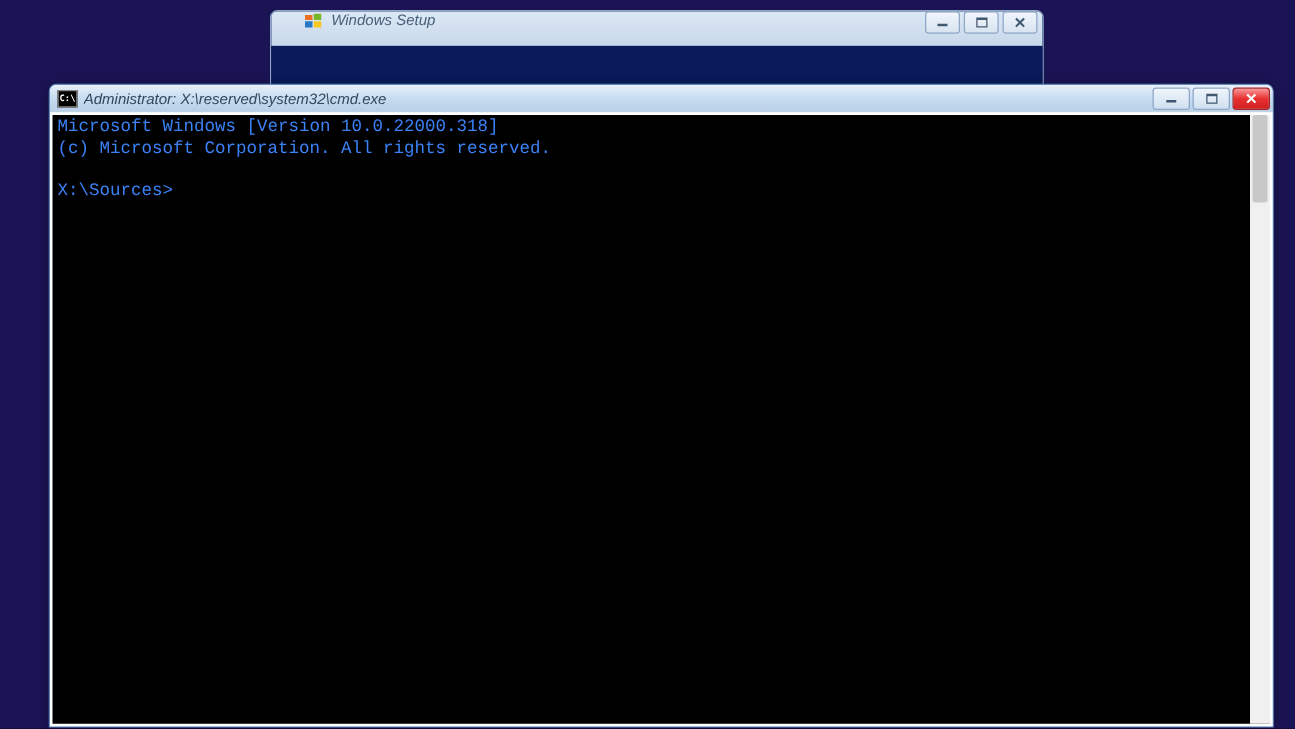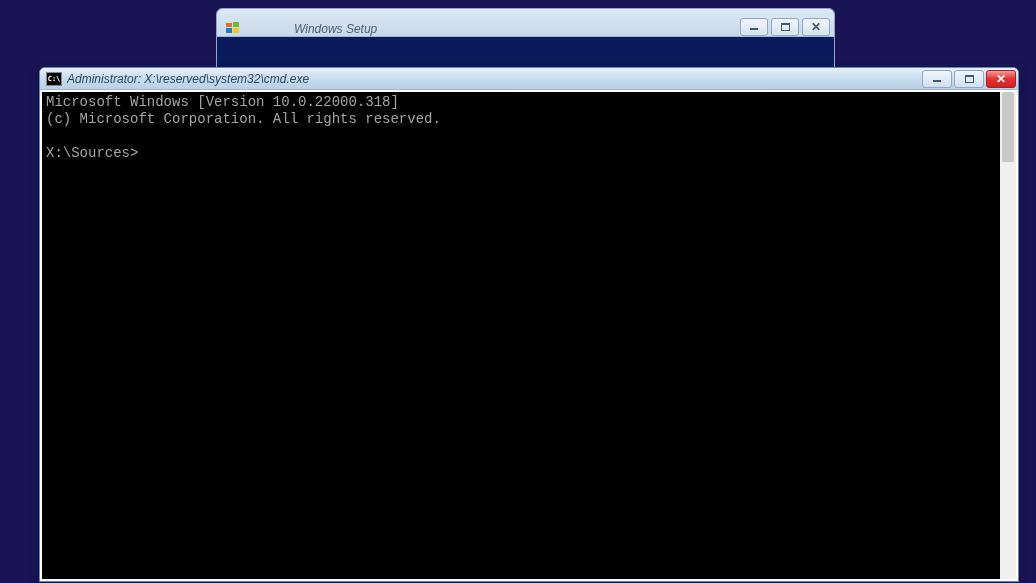--- a/index.html
+++ b/index.html
@@ -28,23 +28,22 @@
       border: 1px solid #8fa8c8;
       border-radius: 6px 6px 0 0;
     }
     
     .setup-titlebar {
       height: 28px;
       background: linear-gradient(to bottom, #dce8f5 0%, #c8d8ea 100%);
       border-bottom: 1px solid #a0b8d0;
       border-radius: 5px 5px 0 0;
       display: flex;
-      align-items: flex-end;
-      padding: 0 4px 0 8px;
-      gap: 47px;
+      align-items: flex-start;
+      padding: 0 4px 0 26px;
     }
     
     .setup-icon {
       width: 16px;
       height: 16px;
       margin-right: 6px;
       display: inline-flex;
       align-items: center;
       justify-content: center;
     }
@@ -157,21 +156,21 @@
       position: relative;
     }
     
     .cmd-body {
       background: #000;
       height: 100%;
       padding: 2px 4px;
       font-family: Consolas, "Courier New", monospace;
       font-size: 14px;
       line-height: 17px;
-      color: #a3a3a3;
+      color: #3b82f6;
       white-space: pre;
       overflow: hidden;
       position: relative;
     }
     
     .cmd-scrollbar {
       position: absolute;
       right: 2px;
       top: 2px;
       bottom: 2px;

